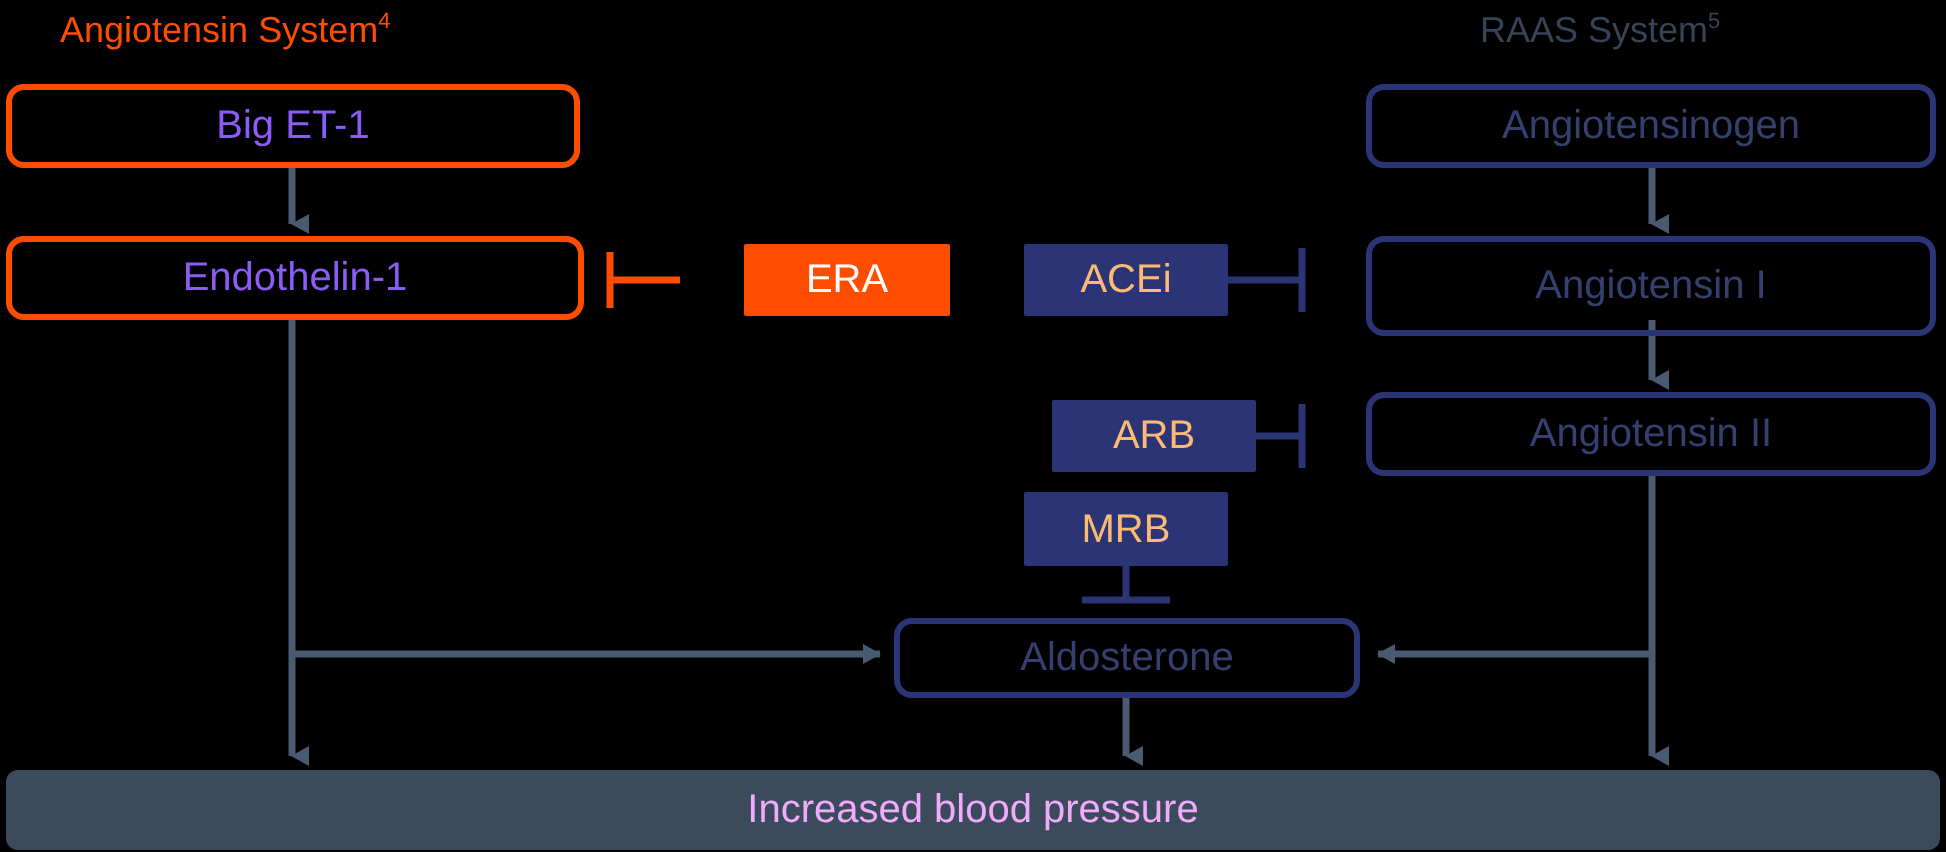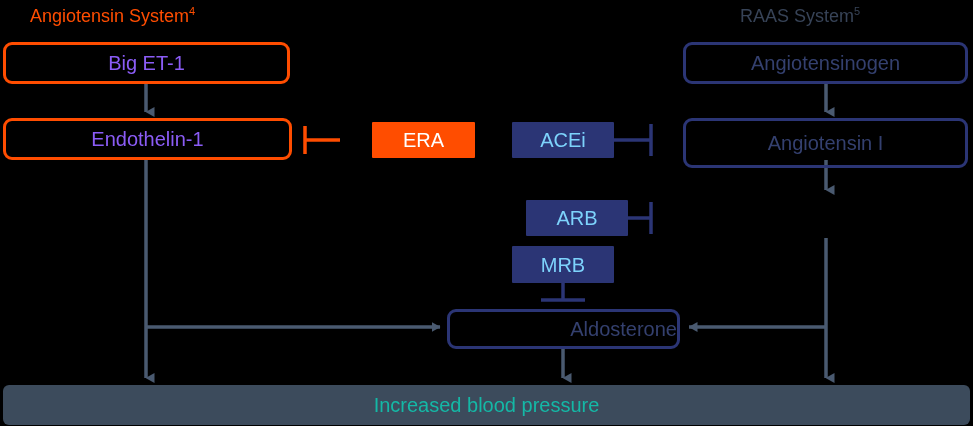--- a/index.html
+++ b/index.html
@@ -42,21 +42,21 @@
   .box-navy{
     border:3px solid #2B3575;
     border-radius:9px;
     color:#34406F;
     font-size:20px;
     background:transparent;
   }
   
   .chip-navy{
     background:#2B3575;
-    color:#7dd3fc;
+    color:#fdba74;
     font-size:20px;
     border-radius:1px;
   }
   .chip-orange{
     background:#FF4D00;
     color:#FFFFFF;
     font-size:20px;
     border-radius:1px;
   }
   .heading{
@@ -72,21 +72,21 @@
     position:absolute;
     left:3px;
     top:385px;
     width:967px;
     height:40px;
     background:#3C4B5C;
     border-radius:6px;
     display:flex;
     align-items:center;
     justify-content:center;
-    color:#14b8a6;
+    color:#f0abfc;
     font-size:20px;
     box-sizing:border-box;
   }
 </style>
 </head>
 <body>
 
 <div id="canvas">
 
   <svg id="svg-layer" viewBox="0 0 973 426" xmlns="http://www.w3.org/2000/svg">
@@ -162,38 +162,41 @@
   </div>
 
   <div class="node box-navy" style="left:683px; top:42px; width:285px; height:42px;">
     <span>Angiotensinogen</span>
   </div>
 
   <div class="node box-navy" style="left:683px; top:118px; width:285px; height:50px;">
     <span>Angiotensin I</span>
   </div>
 
+  <div class="node box-navy" style="left:683px; top:196px; width:285px; height:42px;">
+    <span>Angiotensin II</span>
+  </div>
 
   <div class="node chip-orange" style="left:340px; top:122px; width:103px; height:36px;margin-left:32px;">
     <span>ERA</span>
   </div>
 
   <div class="node chip-navy" style="left:512px; top:122px; width:102px; height:36px;">
     <span>ACEi</span>
   </div>
 
   <div class="node chip-navy" style="left:512px; top:200px; width:102px; height:36px;margin-left:14px;">
     <span>ARB</span>
   </div>
 
   <div class="node chip-navy" style="left:512px; top:246px; width:102px; height:37px;">
     <span>MRB</span>
   </div>
 
-  <div class="node box-navy" style="left:447px; top:309px; width:233px; height:40px;justify-content:flex-end;">
+  <div class="node box-navy" style="left:447px; top:309px; width:233px; height:40px;">
     <span>Aldosterone</span>
   </div>
 
   <div class="banner">
     <span>Increased blood pressure</span>
   </div>
 
 </div>
 
 </body></html>

